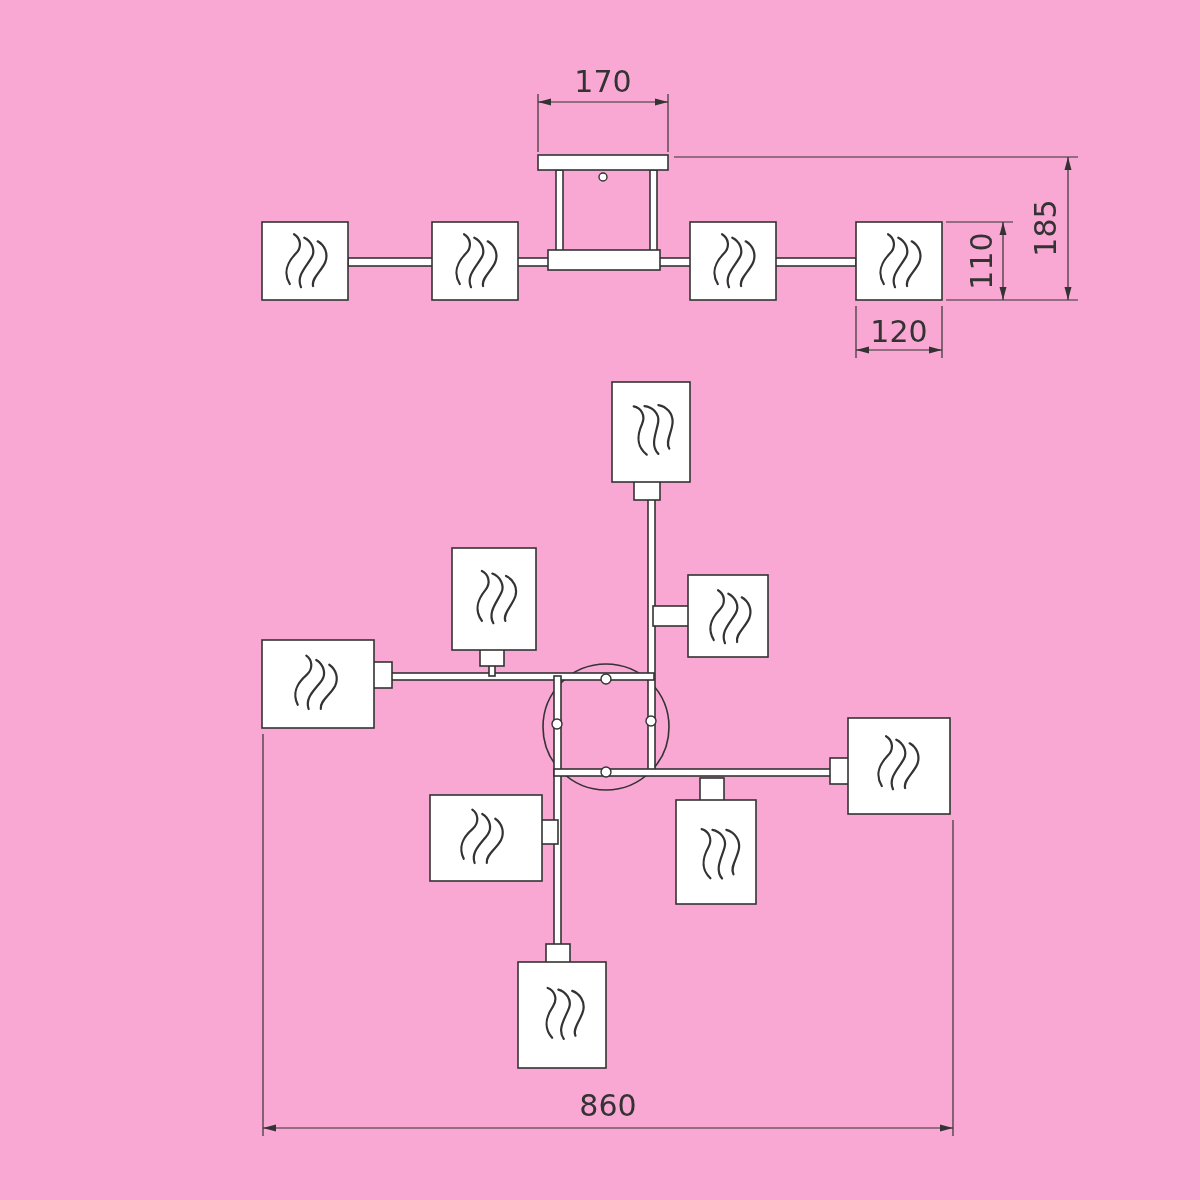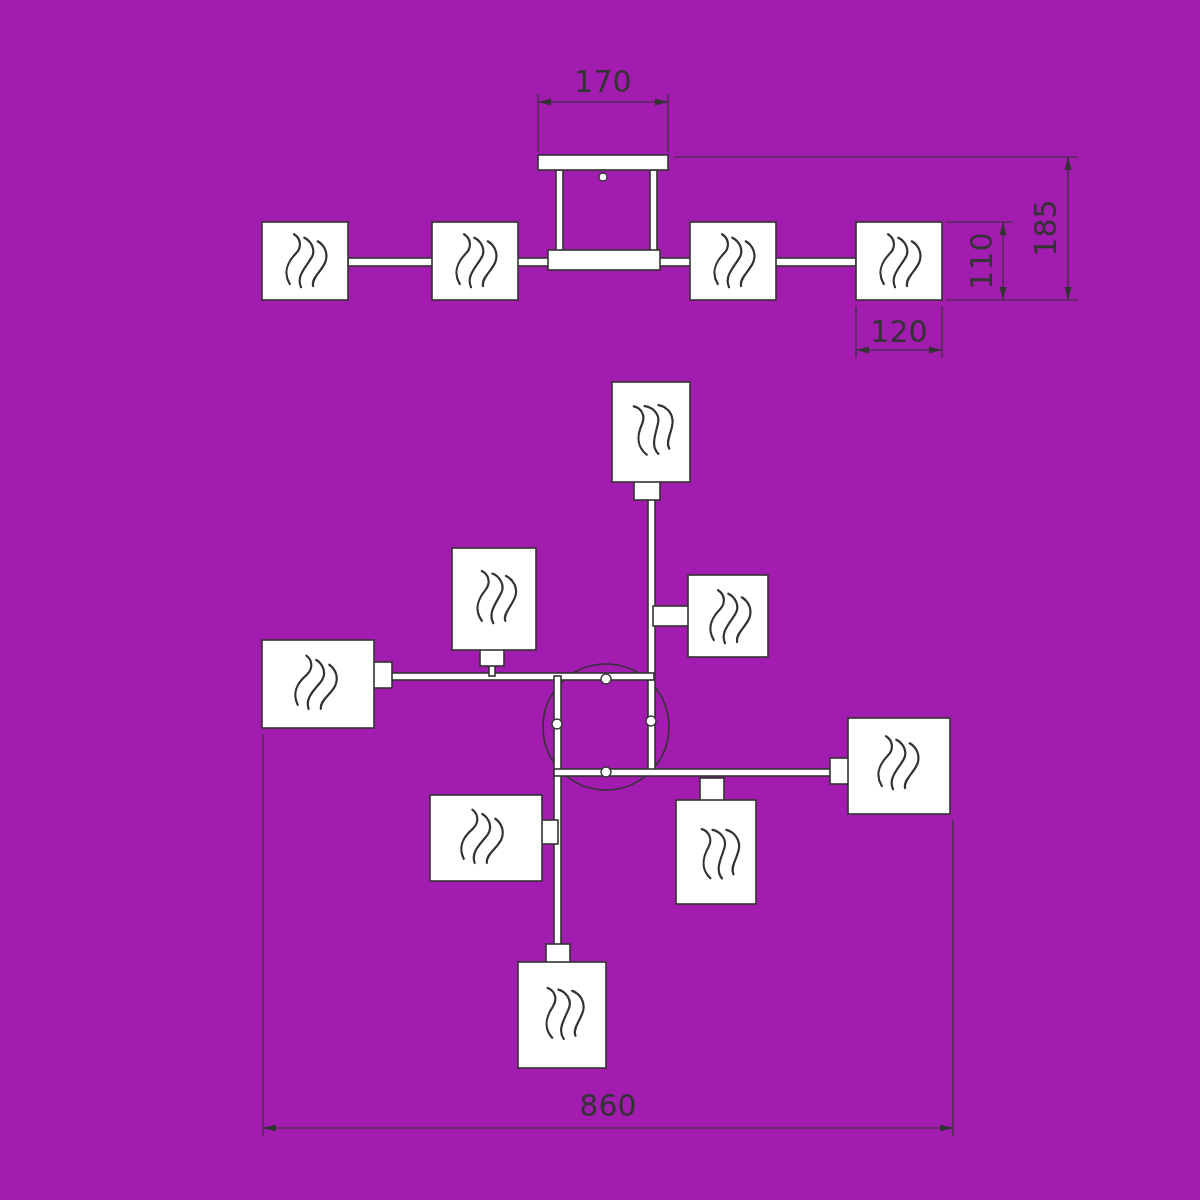--- a/index.html
+++ b/index.html
@@ -1,16 +1,16 @@
 <!DOCTYPE html>
 <html><head>
 <meta charset="utf-8">
 <style>
   html,body{margin:0;padding:0;background:#ffffff;}
-  .page{width:1200px;height:1200px;background:#a21caf;overflow:hidden;}
+  .page{width:1200px;height:1200px;background:#f9a8d4;overflow:hidden;}
   svg{display:block;}
   .part{fill:#ffffff;stroke:#333333;stroke-width:1.6;}
   .canopy{fill:none;stroke:#333333;stroke-width:1.6;}
   .hole{fill:#ffffff;stroke:#333333;stroke-width:1.4;}
   .swirl path{fill:none;stroke:#333333;stroke-width:2.2;stroke-linecap:round;}
   .dims line{stroke:#333333;stroke-width:1.2;}
   .dims text{font-family:"DejaVu Sans","Liberation Sans",sans-serif;font-size:30px;fill:#333333;}
 </style>
 </head>
 <body>

